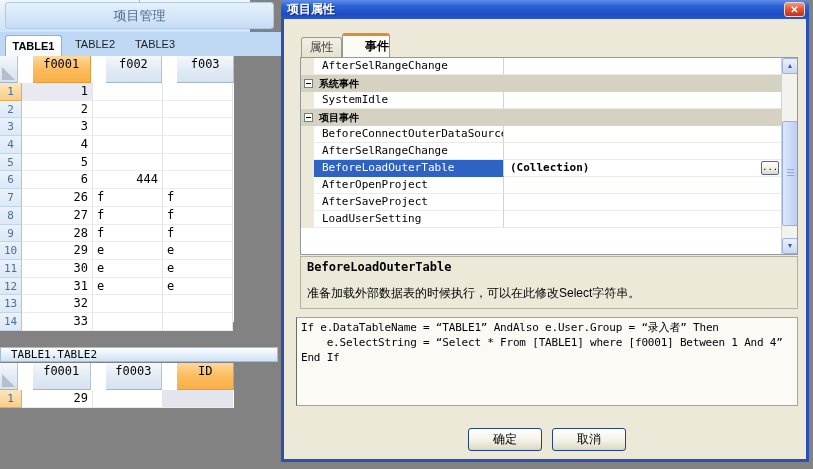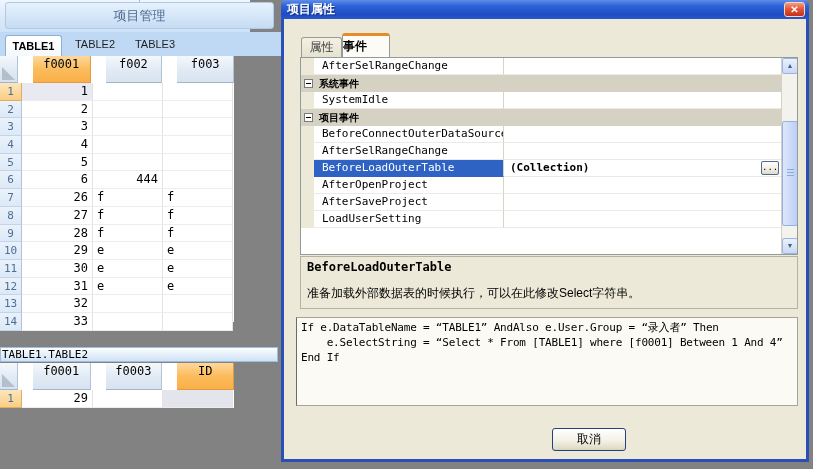--- a/index.html
+++ b/index.html
@@ -47,21 +47,21 @@
   .rh-cur { background:linear-gradient(180deg,#FCE6BC 0%,#F9CE86 100%); border-right:1px solid #DFAE5F; border-bottom:1px solid #DFAE5F; }
   .cell { background:#FFF; font-family:"DejaVu Sans Mono", monospace; font-size:12px; line-height:17px;
     border-right:1px solid #E3E3E3; border-bottom:1px solid #ECECEC; overflow:hidden; }
   .cell-num { text-align:right; padding-right:4px; }
   .cell-txt { text-align:left; padding-left:4px; }
   .cur-cell { background:#E9E9F1; }
 
   .subcaption { position:absolute; left:0; top:347px; width:278px; height:15px;
     background:linear-gradient(180deg,#FDFEFF 0%,#E3EEFA 55%,#CFE2F5 100%);
     border:1px solid #9FBEDD; font-family:"DejaVu Sans Mono", monospace; font-size:11px;
-    line-height:13px; padding-left:1px; }
+    line-height:13px; padding-left:10px; }
   .sub-grid { position:absolute; left:0; top:363px; width:234px; background:#FFF; }
   .sg-row { display:flex; height:18px; }
   .id-cell { background:#E4E4EC; }
 
   
   .dialog { position:absolute; left:281px; top:0; width:528px; height:462px; z-index:10; }
   .titlebar { height:19px; border-radius:5px 5px 0 0; position:relative;
     background:linear-gradient(180deg,#5E8EEA 0%,#2E64D8 30%,#1E4CC4 75%,#2A56CC 100%); }
   .title-text { color:#FFF; font-weight:bold; font-size:12px; line-height:18px;
     padding-left:6px; text-shadow:1px 1px 1px #103080; }
@@ -72,21 +72,21 @@
   .dialog-body { position:relative; height:443px; background:#ECE9D8;
     border-left:3px solid #2A50B8; border-right:3px solid #2A50B8; border-bottom:3px solid #2A50B8; }
 
   .dtab-inactive { position:absolute; left:17px; top:18px; width:41px; height:20px;
     background:linear-gradient(180deg,#F4F1E4 0%,#E6E2CF 100%);
     border:1px solid #9C9B91; border-bottom:none; border-radius:3px 3px 0 0;
     font-size:12px; color:#3C3C3C; text-align:center; line-height:18px; z-index:1; }
   .dtab-active { position:absolute; left:58px; top:14px; width:48px; height:24px;
     background:#FCFBF6; border:1px solid #919B9C; border-bottom:none;
     border-top:3px solid #E68B2C; border-radius:3px 3px 0 0;
-    font-size:12px; font-weight:bold; color:#000; text-align:left; line-height:20px; z-index:2; }
+    font-size:12px; font-weight:bold; color:#000; text-align:right; line-height:20px; z-index:2; }
 
   .egrid { position:absolute; left:16px; top:38px; width:498px; height:198px;
     background:#FFF; border:1px solid #919B9C; display:flex; overflow:hidden; }
   .erows { width:480px; overflow:hidden; }
   .erow { height:17px; display:flex; }
   .egut { width:13px; background:#ECE9D8; }
   .ename { width:190px; font-family:"DejaVu Sans Mono", monospace; font-size:11px; line-height:16px;
     padding-left:8px; border-right:1px solid #D6D4C8; border-bottom:1px solid #EDEBE1; white-space:nowrap; overflow:hidden; }
   .eval { flex:1; font-family:"DejaVu Sans Mono", monospace; font-size:11px; line-height:16px;
     padding-left:6px; border-bottom:1px solid #EDEBE1; display:flex; align-items:center; }
@@ -355,15 +355,16 @@
       <div class="help-title">BeforeLoadOuterTable</div>
       <div class="help-text">准备加载外部数据表的时候执行，可以在此修改Select字符串。</div>
     </div>
 
     <div class="codebox">
       <div class="code-line">If e.DataTableName = “TABLE1” AndAlso e.User.Group = “录入者” Then</div>
       <div class="code-line">    e.SelectString = “Select * From [TABLE1] where [f0001] Between 1 And 4”</div>
       <div class="code-line">End If</div>
     </div>
 
+    <div class="btn btn-ok">确定</div>
     <div class="btn btn-cancel">取消</div>
   </div>
 </div>
 
 </body></html>

